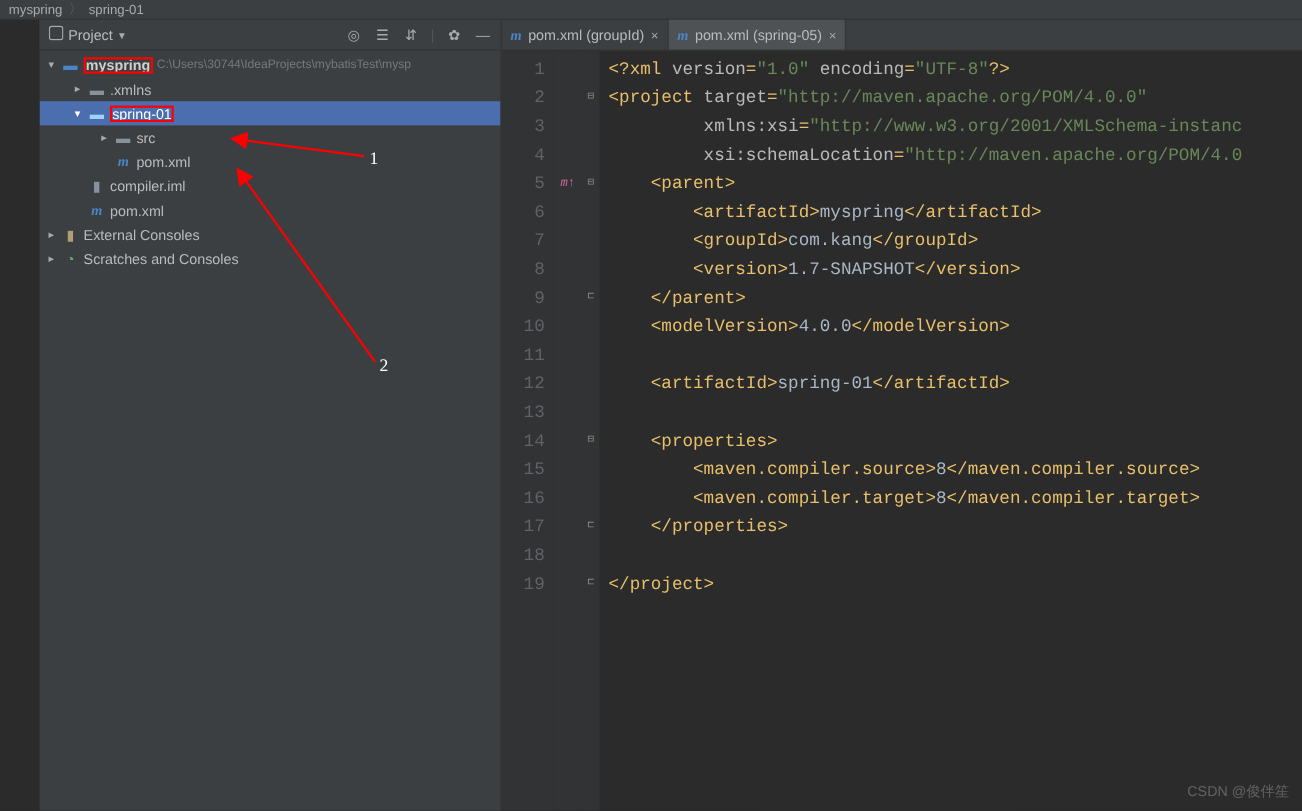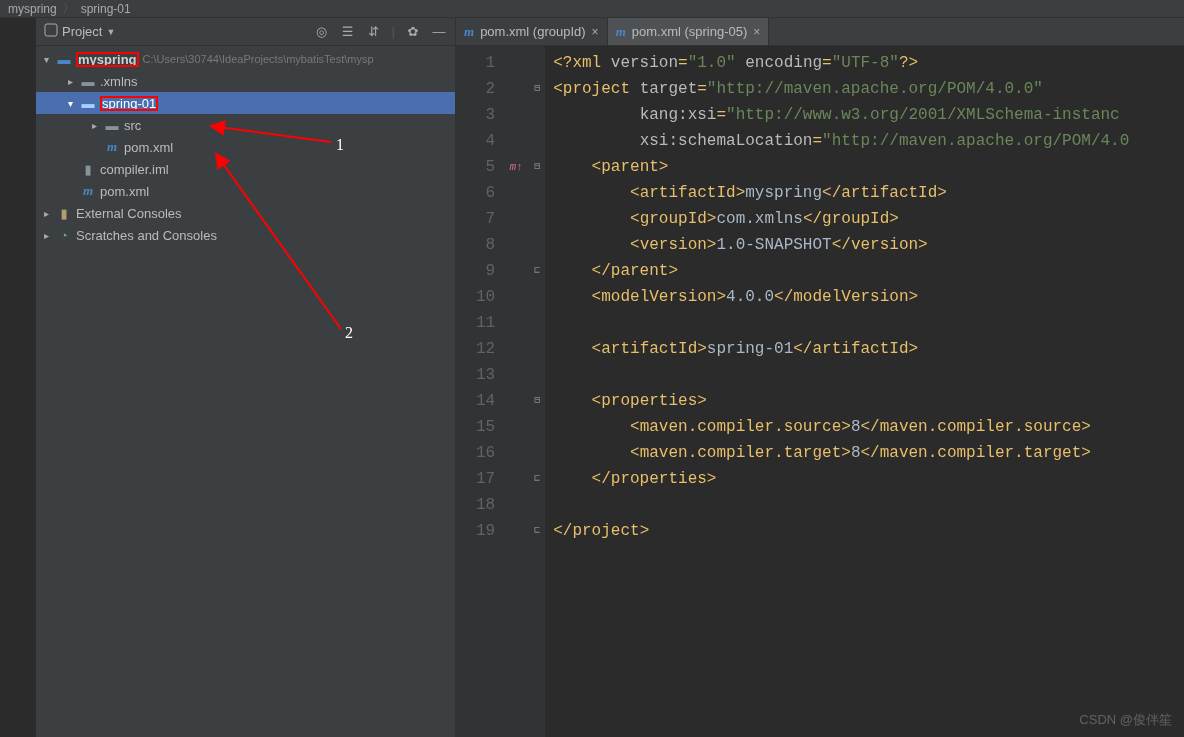--- a/index.html
+++ b/index.html
@@ -274,26 +274,26 @@
           <span class="f"></span>
         <span class="f">⊟</span>
         <span class="f"></span>
           <span class="f"></span>
         <span class="f">⊏</span>
         <span class="f"></span>
         <span class="f">⊏</span>
       </div>
       <div class="code"><span class="p">&lt;?</span><span class="t">xml </span><span class="a">version</span><span class="p">=</span><span class="s">"1.0"</span> <span class="a">encoding</span><span class="p">=</span><span class="s">"UTF-8"</span><span class="p">?&gt;</span>
 <span class="p">&lt;</span><span class="t">project </span><span class="a">target</span><span class="p">=</span><span class="s">"http://maven.apache.org/POM/4.0.0"</span>
-         <span class="a">kang:xsi</span><span class="p">=</span><span class="s">"http://www.w3.org/2001/XMLSchema-instanc</span>
+         <span class="a">xmlns:xsi</span><span class="p">=</span><span class="s">"http://www.w3.org/2001/XMLSchema-instanc</span>
          <span class="a">xsi:schemaLocation</span><span class="p">=</span><span class="s">"http://maven.apache.org/POM/4.0</span>
     <span class="p">&lt;</span><span class="t">parent</span><span class="p">&gt;</span>
         <span class="p">&lt;</span><span class="t">artifactId</span><span class="p">&gt;</span><span class="v">myspring</span><span class="p">&lt;/</span><span class="t">artifactId</span><span class="p">&gt;</span>
-        <span class="p">&lt;</span><span class="t">groupId</span><span class="p">&gt;</span><span class="v">com.xmlns</span><span class="p">&lt;/</span><span class="t">groupId</span><span class="p">&gt;</span>
-        <span class="p">&lt;</span><span class="t">version</span><span class="p">&gt;</span><span class="v">1.0-SNAPSHOT</span><span class="p">&lt;/</span><span class="t">version</span><span class="p">&gt;</span>
+        <span class="p">&lt;</span><span class="t">groupId</span><span class="p">&gt;</span><span class="v">com.kang</span><span class="p">&lt;/</span><span class="t">groupId</span><span class="p">&gt;</span>
+        <span class="p">&lt;</span><span class="t">version</span><span class="p">&gt;</span><span class="v">1.7-SNAPSHOT</span><span class="p">&lt;/</span><span class="t">version</span><span class="p">&gt;</span>
     <span class="p">&lt;/</span><span class="t">parent</span><span class="p">&gt;</span>
     <span class="p">&lt;</span><span class="t">modelVersion</span><span class="p">&gt;</span><span class="v">4.0.0</span><span class="p">&lt;/</span><span class="t">modelVersion</span><span class="p">&gt;</span>
 
     <span class="p">&lt;</span><span class="t">artifactId</span><span class="p">&gt;</span><span class="v">spring-01</span><span class="p">&lt;/</span><span class="t">artifactId</span><span class="p">&gt;</span>
 
     <span class="p">&lt;</span><span class="t">properties</span><span class="p">&gt;</span>
         <span class="p">&lt;</span><span class="t">maven.compiler.source</span><span class="p">&gt;</span><span class="v">8</span><span class="p">&lt;/</span><span class="t">maven.compiler.source</span><span class="p">&gt;</span>
         <span class="p">&lt;</span><span class="t">maven.compiler.target</span><span class="p">&gt;</span><span class="v">8</span><span class="p">&lt;/</span><span class="t">maven.compiler.target</span><span class="p">&gt;</span>
     <span class="p">&lt;/</span><span class="t">properties</span><span class="p">&gt;</span>
 

